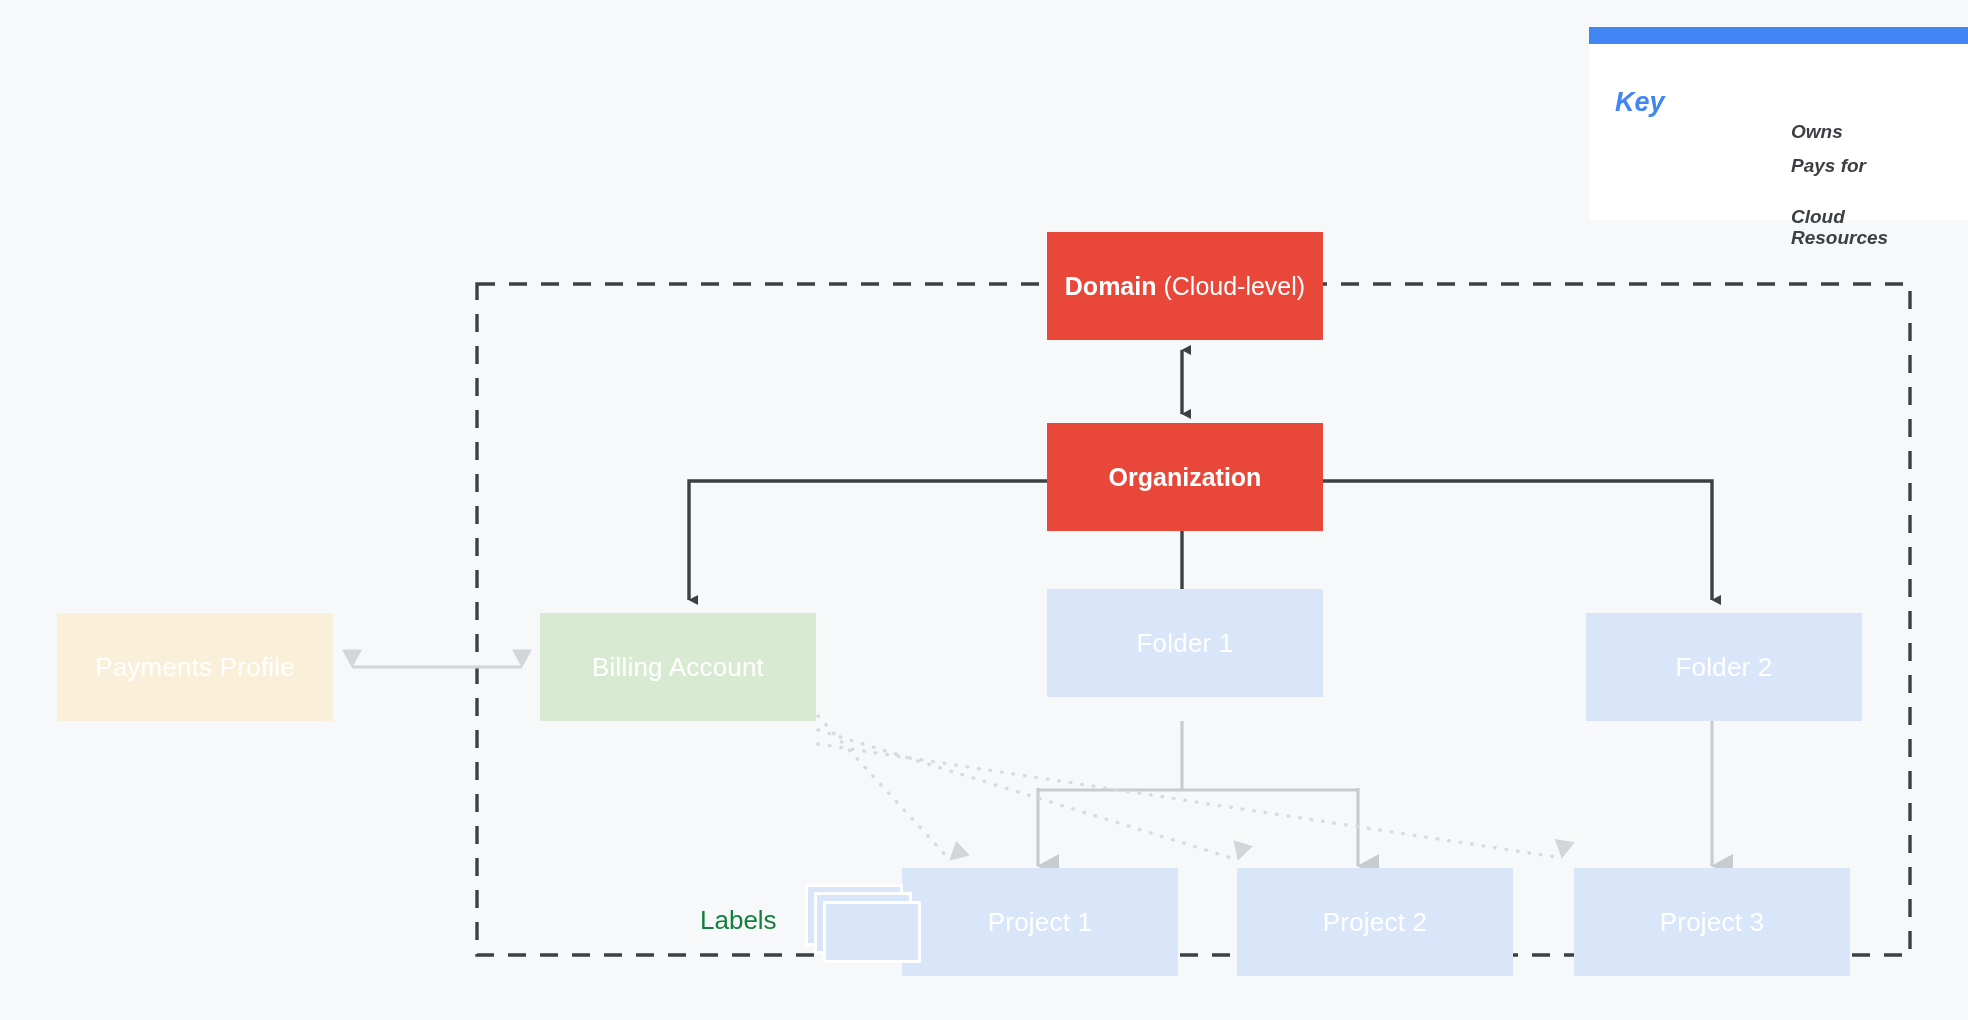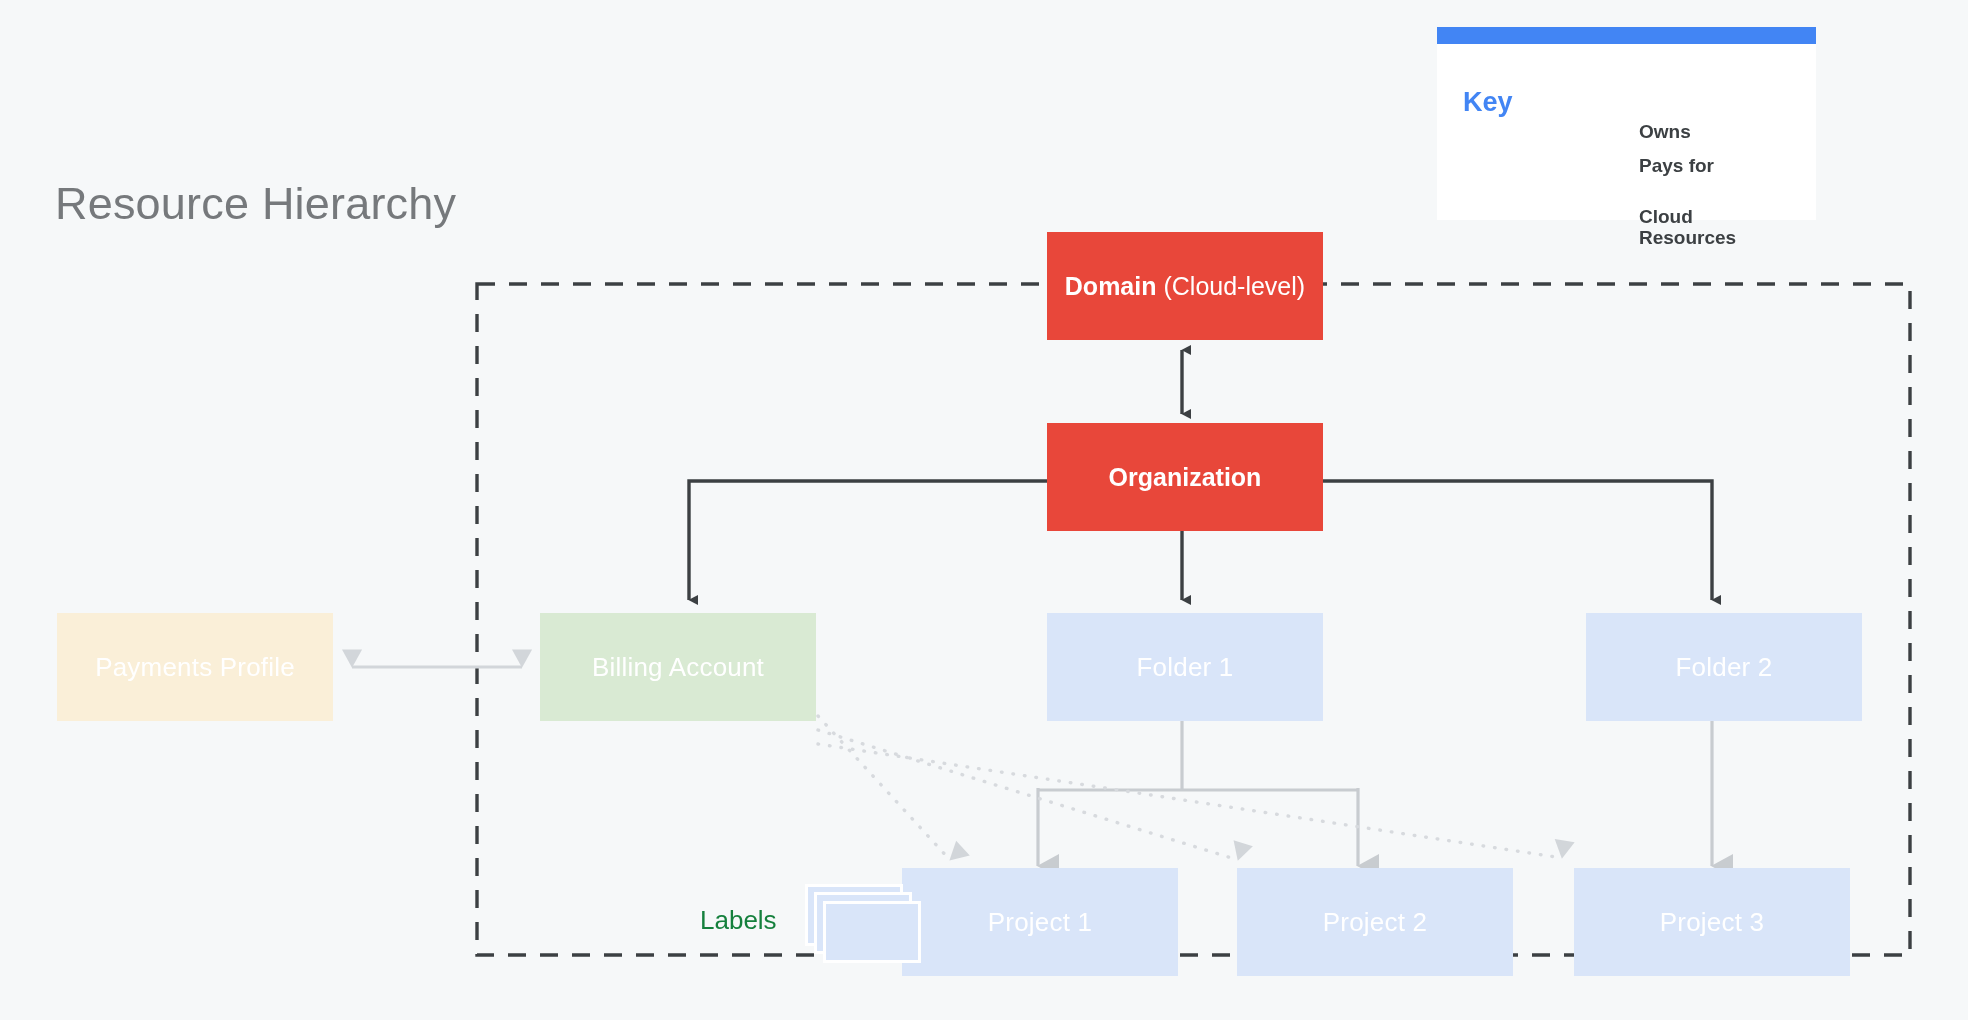--- a/index.html
+++ b/index.html
@@ -97,26 +97,27 @@
     background: #d9e5f9;
     box-sizing: border-box;
   }
   #labels-stack i.c1 { left: 0;   top: 0; }
   #labels-stack i.c2 { left: 9px; top: 8px; }
   #labels-stack i.c3 { left: 18px; top: 17px; }
 
   
   #key-box {
     position: absolute;
-    left: 1437px;
+    left: 1589px;
     top: 27px;
     width: 379px;
     height: 193px;
     background: #ffffff;
     z-index: 6;
+    font-style: italic;
   }
   #key-bar {
     position: absolute;
     left: 0; top: 0;
     width: 379px;
     height: 17px;
     background: #4285f4;
   }
   #key-title {
     position: absolute;
@@ -199,41 +200,40 @@
     <line x1="1038" y1="788" x2="1038" y2="866" stroke="#c8ccd0" stroke-width="3.2" marker-end="url(#ah-grey)"></line>
     <line x1="1358" y1="788" x2="1358" y2="866" stroke="#c8ccd0" stroke-width="3.2" marker-end="url(#ah-grey)"></line>
 
     <line x1="1712" y1="721" x2="1712" y2="866" stroke="#c8ccd0" stroke-width="3.2" marker-end="url(#ah-grey)"></line>
 
     <line x1="818" y1="716" x2="950" y2="860" stroke="#d7dade" stroke-width="3.4" stroke-dasharray="0.6 11" stroke-linecap="round" marker-end="url(#ah-grey-lite)"></line>
     <line x1="818" y1="730" x2="1238" y2="860" stroke="#d7dade" stroke-width="3.4" stroke-dasharray="0.6 11" stroke-linecap="round" marker-end="url(#ah-grey-lite)"></line>
     <line x1="818" y1="744" x2="1562" y2="858" stroke="#d7dade" stroke-width="3.4" stroke-dasharray="0.6 11" stroke-linecap="round" marker-end="url(#ah-grey-lite)"></line>
   </svg>
 
-  <div id="page-title">Resource Hierarchy</div>
 
   <div class="node node-red" style="left:1047px; top:232px; width:276px; height:108px;">
     <span class="node-label">
       <b>Domain</b><span class="sub"> (Cloud-level)</span>
     </span>
   </div>
 
   <div class="node node-red" style="left:1047px; top:423px; width:276px; height:108px;">
     <span class="node-label">Organization</span>
   </div>
 
   <div class="node node-soft fill-cream" style="left:57px; top:613px; width:276px; height:108px;">
     <span class="node-label">Payments Profile</span>
   </div>
 
   <div class="node node-soft fill-green" style="left:540px; top:613px; width:276px; height:108px;">
     <span class="node-label">Billing Account</span>
   </div>
 
-  <div class="node node-soft fill-blue" style="left:1047px; top:613px; width:276px; height:108px;align-items:center;">
+  <div class="node node-soft fill-blue" style="left:1047px; top:589px; width:276px; height:108px;align-items:center;">
     <span class="node-label">Folder 1</span>
   </div>
 
   <div class="node node-soft fill-blue" style="left:1574px; top:613px; width:276px; height:108px;margin-left:12px;">
     <span class="node-label">Folder 2</span>
   </div>
 
   <div class="node node-soft fill-blue" style="left:902px; top:868px; width:276px; height:108px;">
     <span class="node-label">Project 1</span>
   </div>

